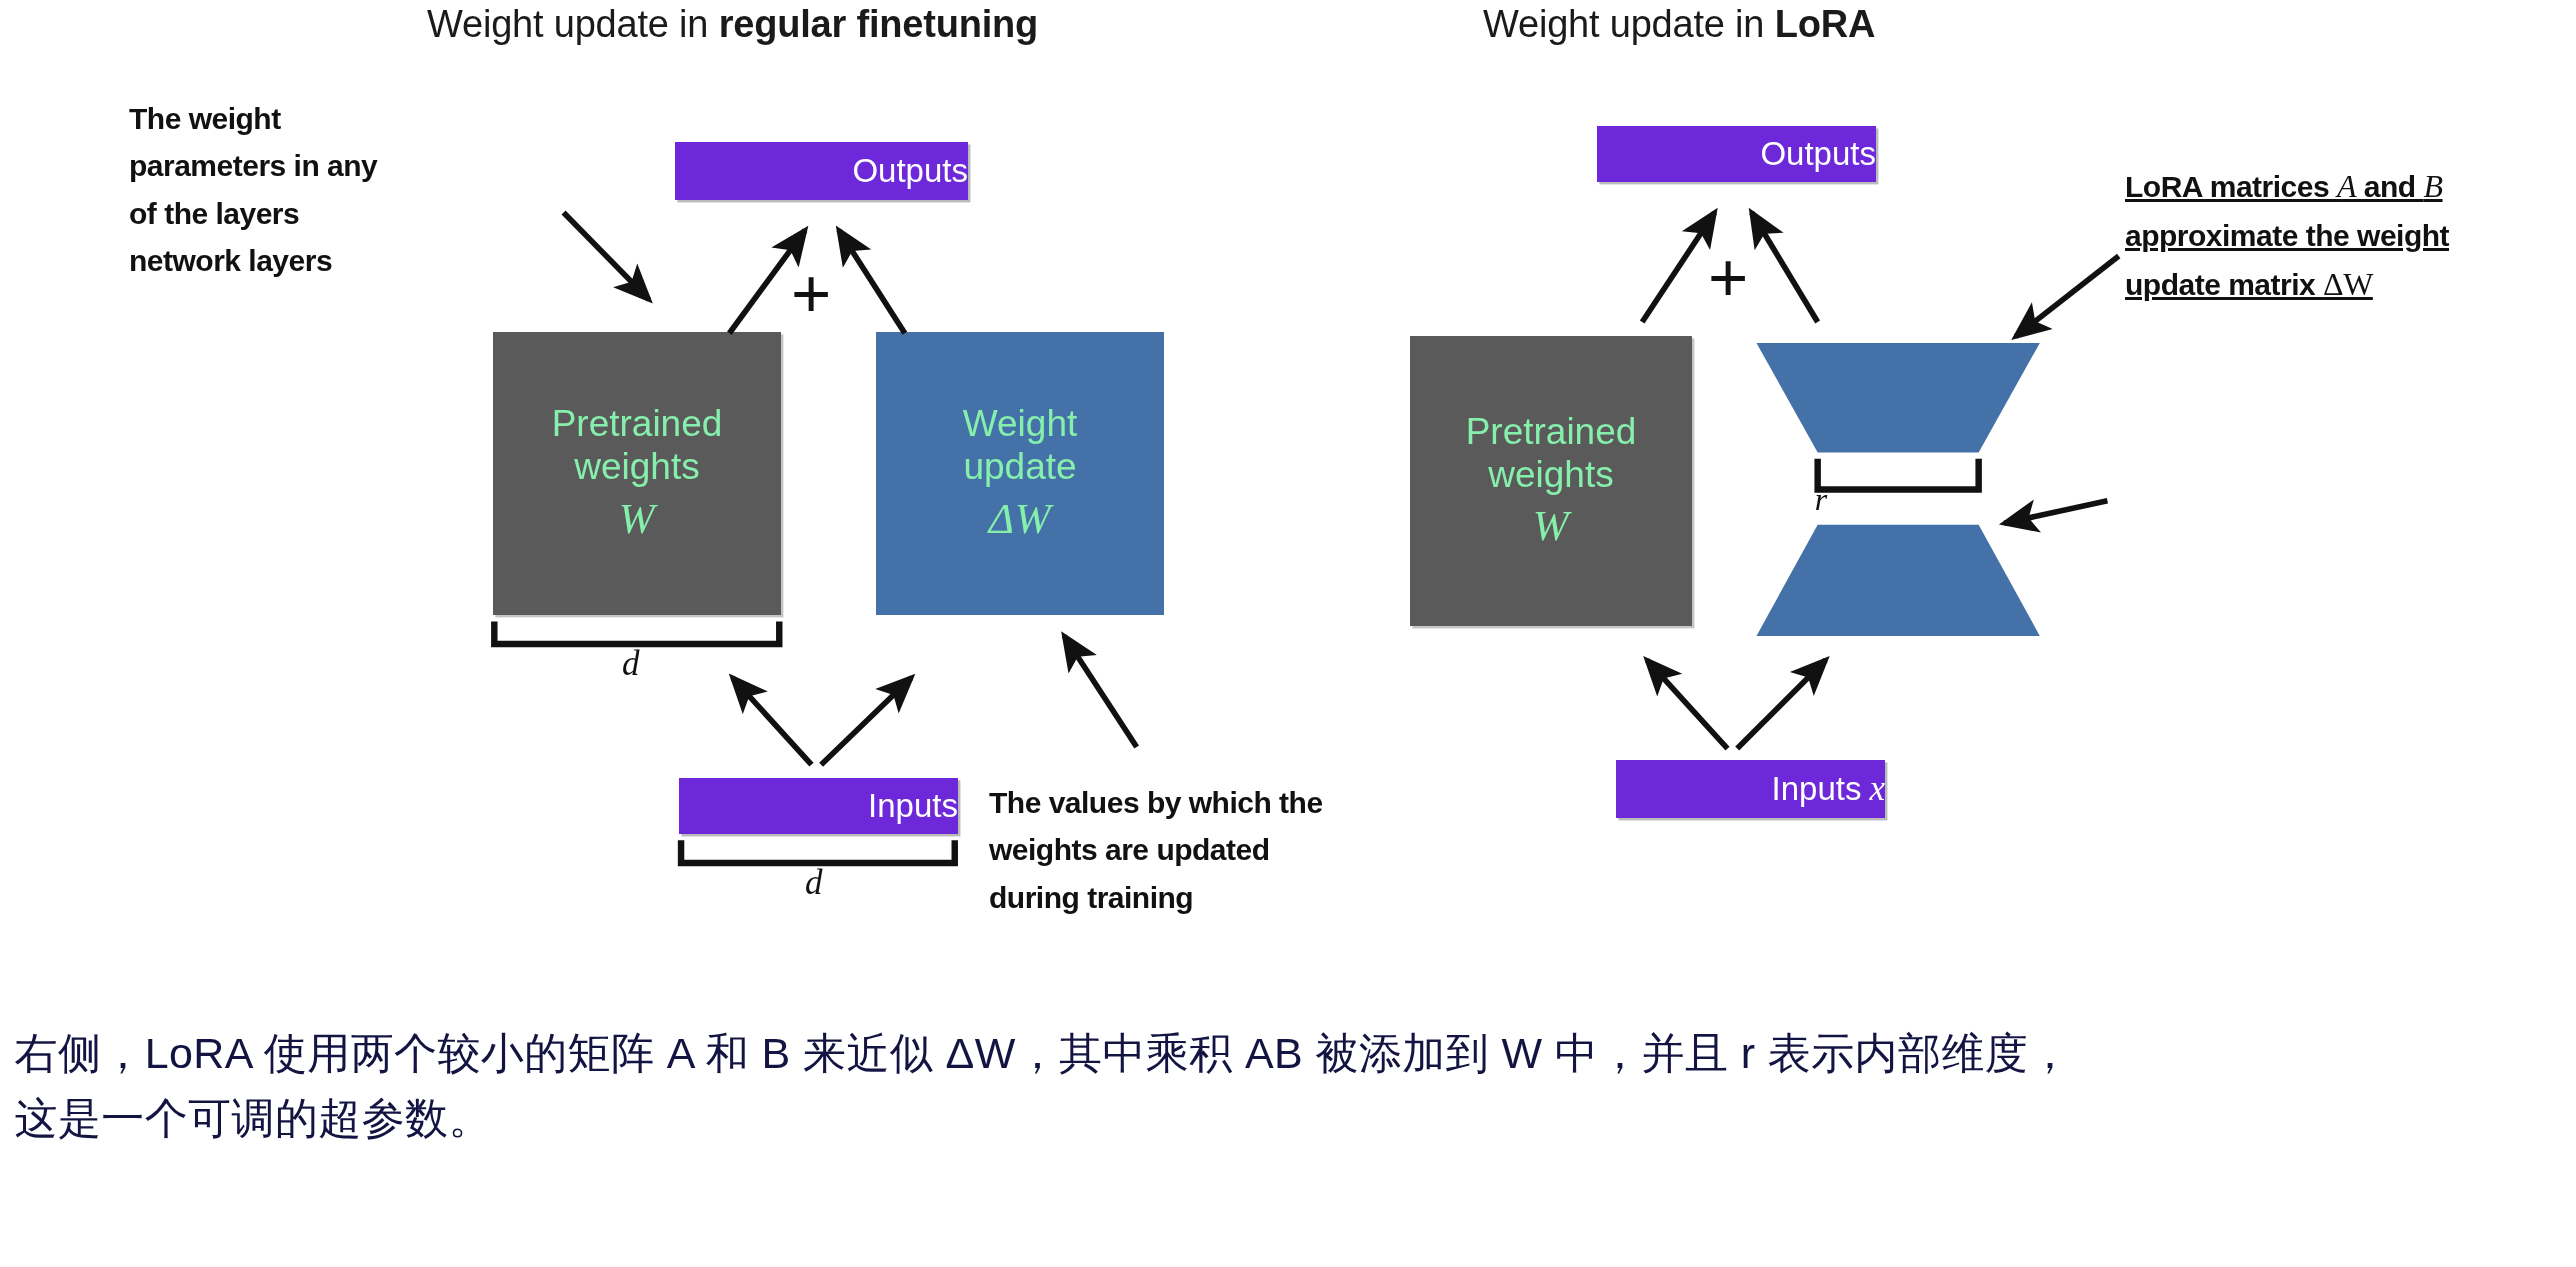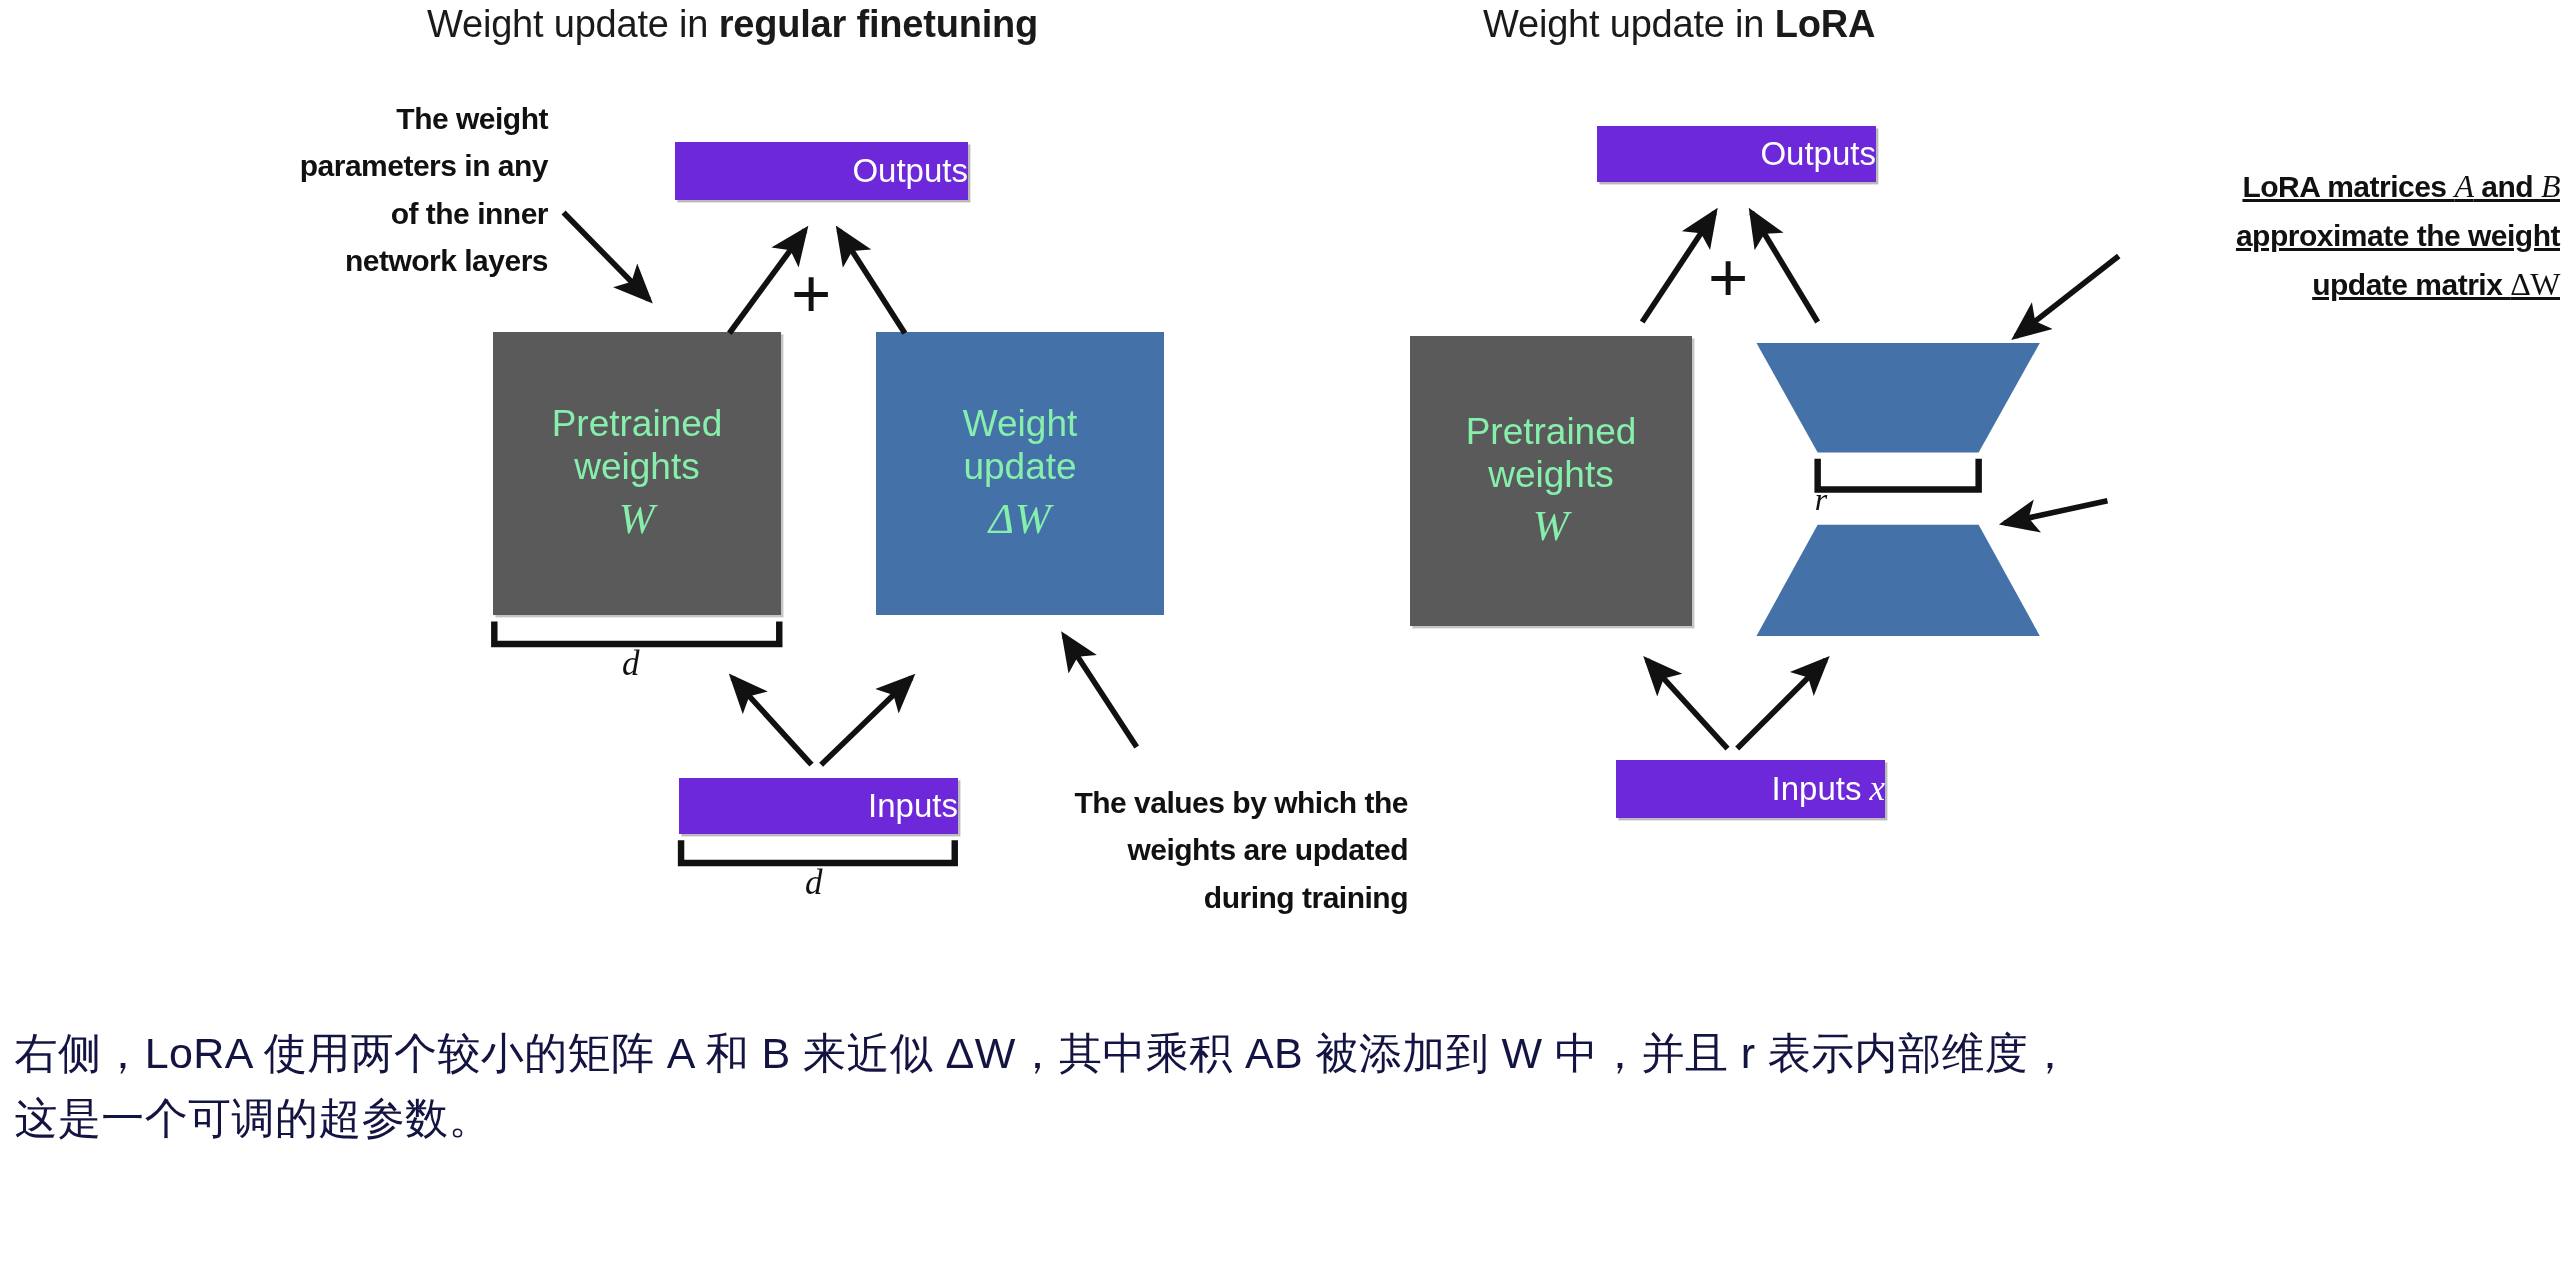--- a/index.html
+++ b/index.html
@@ -75,21 +75,21 @@
   }
 
   
   .callout {
     position: absolute;
     font-family: "Liberation Sans", sans-serif;
     font-weight: bold;
     font-size: 30px;
     line-height: 1.58;
     color: #111111;
-    text-align: right;
+    text-align: left;
     letter-spacing: -0.5px;
   }
   .callout .mi {
     font-family: "Liberation Serif", serif;
     font-style: italic;
     font-weight: normal;
     font-size: 32px;
   }
   .callout .mu {
     font-family: "Liberation Serif", serif;
@@ -171,21 +171,21 @@
 
   <div class="black-box" style="left:679px; top:778px; width:279px; height:56px;">
     <span>Inputs</span>
   </div>
 
   <div class="dim-letter" style="left:805px; top:863px;">d</div>
 
   <div class="callout" style="left:129px; top:95px; width:419px;">
     <div>The weight</div>
     <div>parameters in any</div>
-    <div>of the inner</div>
+    <div>of the layers</div>
     <div>network layers</div>
   </div>
 
   <div class="callout" style="left:989px; top:779px; width:419px;">
     <div>The values by which the</div>
     <div>weights are updated</div>
     <div>during training</div>
   </div>
 
   <div class="panel-title" style="left:1475px; top:3.2px;">

